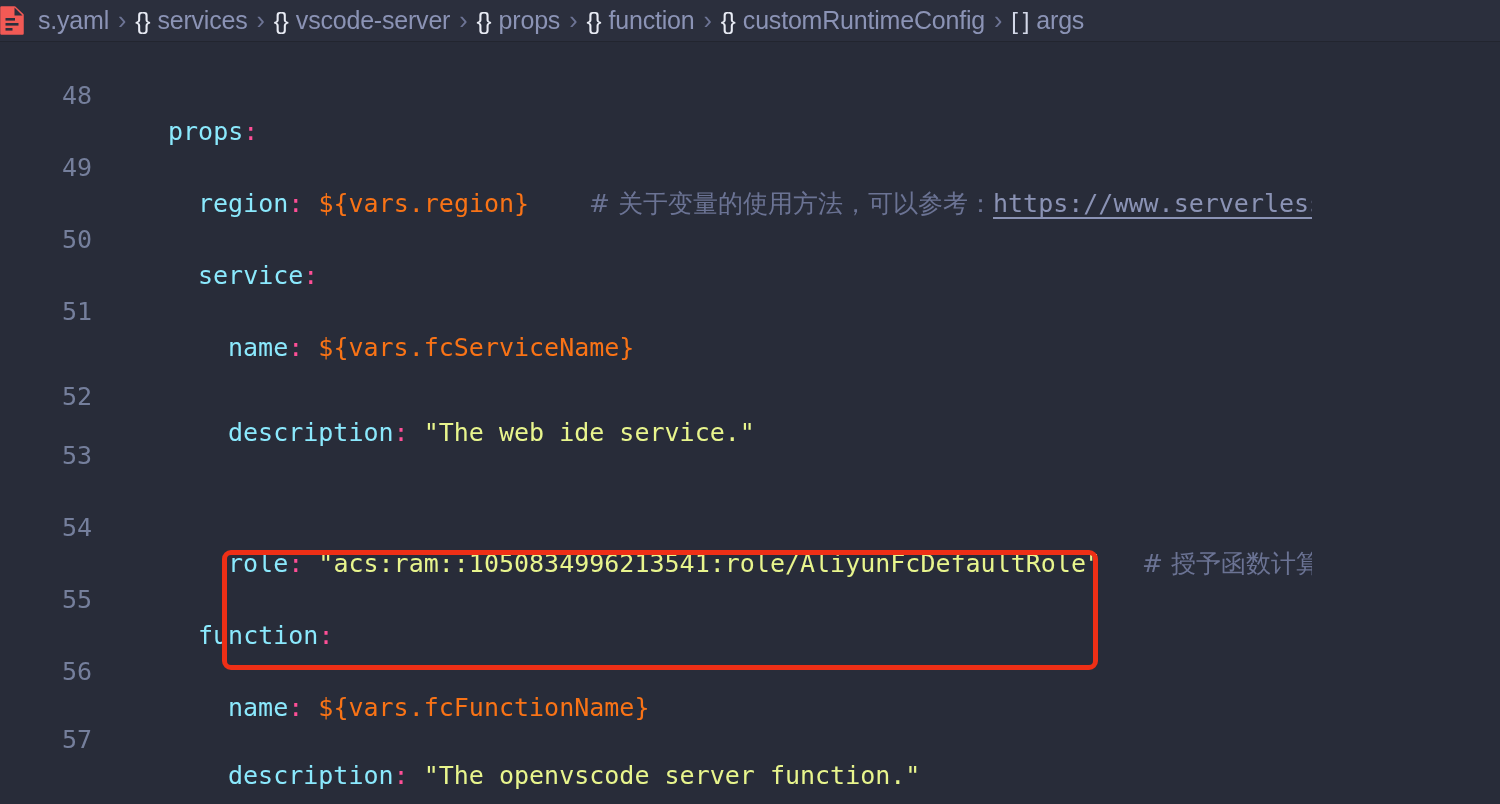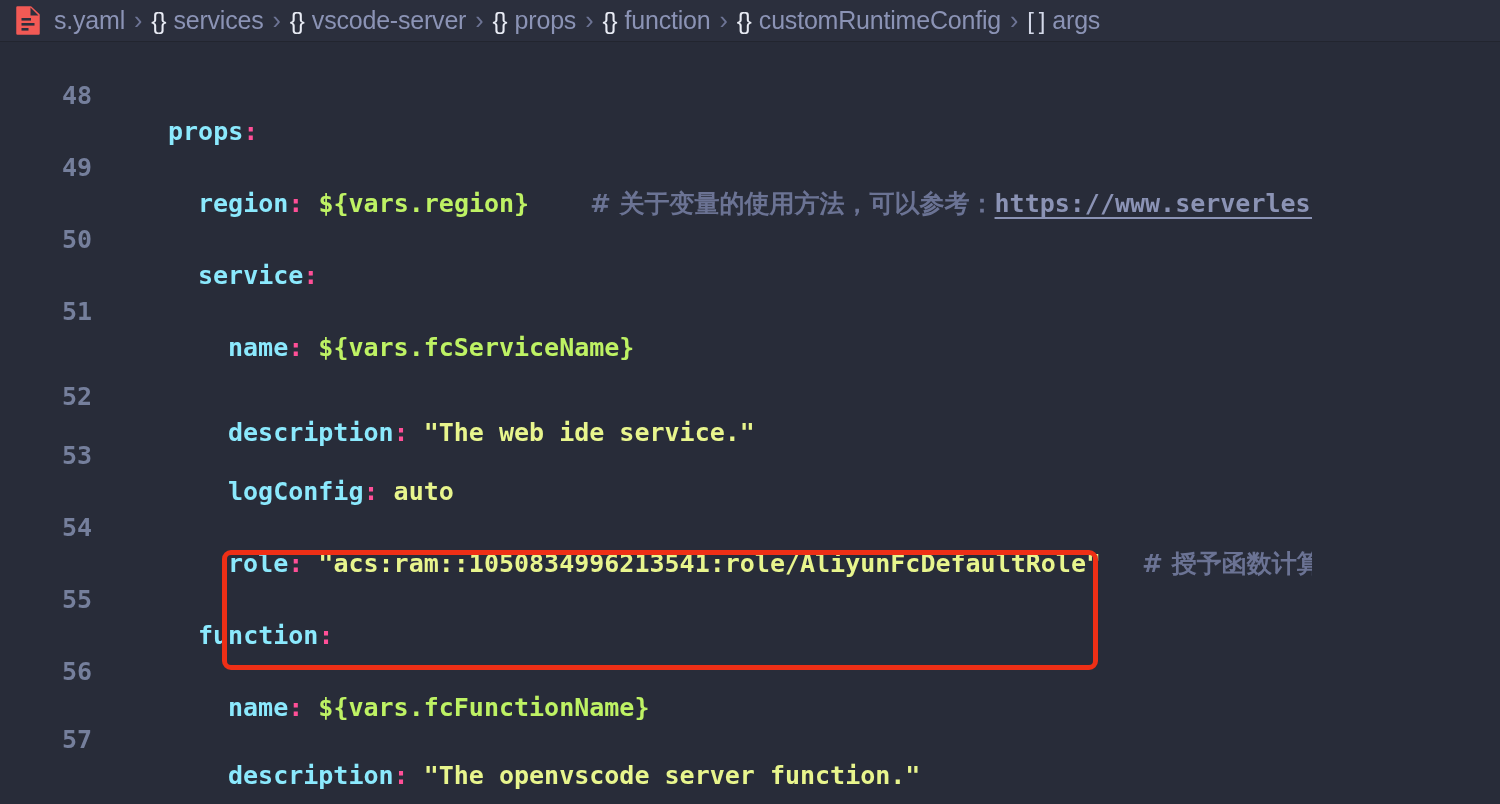--- a/index.html
+++ b/index.html
@@ -14,21 +14,21 @@
 
   
   #breadcrumb-bar {
     position: relative;
     height: 42px;
     width: 1500px;
     background: #2b2f3d;
     border-bottom: 1px solid #22252f;
     display: flex;
     align-items: center;
-    padding-left: 16px;
+    padding-left: 0;
     white-space: nowrap;
     overflow: hidden;
   }
   .crumb {
     display: inline-flex;
     align-items: center;
     font-family: "Liberation Sans", sans-serif;
     font-size: 25px;
     color: #8b93b5;
     letter-spacing: -0.2px;
@@ -58,21 +58,20 @@
     display: block;
   }
 
   
   #code-area {
     position: relative;
     width: 1312px;
     height: 762px;
     background: #282c39;
     overflow: hidden;
-    font-weight: bold;
   }
   .code-line {
     position: relative;
     height: 36px;
     line-height: 36px;
     white-space: pre;
     font-family: "DejaVu Sans Mono", "Liberation Mono", monospace;
     font-size: 25px;
     letter-spacing: 0px;
   }
@@ -89,21 +88,21 @@
   .lc {
     position: absolute;
     left: 140px;
     white-space: pre;
   }
 
   
   .t-key      { color: #8be9fd; }
   .t-colon    { color: #ff4f97; }
   .t-str      { color: #e8f58d; }
-  .t-var      { color: #bef264; }
+  .t-var      { color: #f97316; }
   .t-plain    { color: #e8f58d; }
   .t-comment  { color: #6b7394; margin-left: 26px; }
   .t-link     { color: #8b93b5; text-decoration: underline; text-underline-offset: 5px; }
   .t-cn       { font-family: "DejaVu Sans", "Liberation Sans", sans-serif; }
 
   
   #red-highlight-box {
     position: absolute;
     left: 222px;
     top: 508px;
@@ -191,21 +190,20 @@
     <span class="lc" style="left:228px"><span class="t-key">name</span><span class="t-colon">:</span><span> </span><span class="t-var">${vars.fcServiceName}</span></span>
   </div>
 
   <div class="code-line" style="top:157px">
     <span class="ln">52</span>
     <span class="lc" style="left:228px"><span class="t-key">description</span><span class="t-colon">:</span><span> </span><span class="t-str">"The web ide service."</span></span>
   </div>
 
   <div class="code-line" style="top:180px">
     <span class="ln">53</span>
-    <span class="lc" style="left:228px"><span class="t-key">logConfig</span><span class="t-colon">:</span><span> </span><span class="t-plain">auto</span></span>
   </div>
 
   <div class="code-line" style="top:216px">
     <span class="ln">54</span>
     <span class="lc" style="left:228px"><span class="t-key">role</span><span class="t-colon">:</span><span> </span><span class="t-str">"acs:ram::1050834996213541:role/AliyunFcDefaultRole"</span><span> </span><span class="t-comment t-cn"># 授予函数计算所需权限的RAM role</span></span>
   </div>
 
   <div class="code-line" style="top:252px">
     <span class="ln">55</span>
     <span class="lc" style="left:198px"><span class="t-key">function</span><span class="t-colon">:</span></span>

